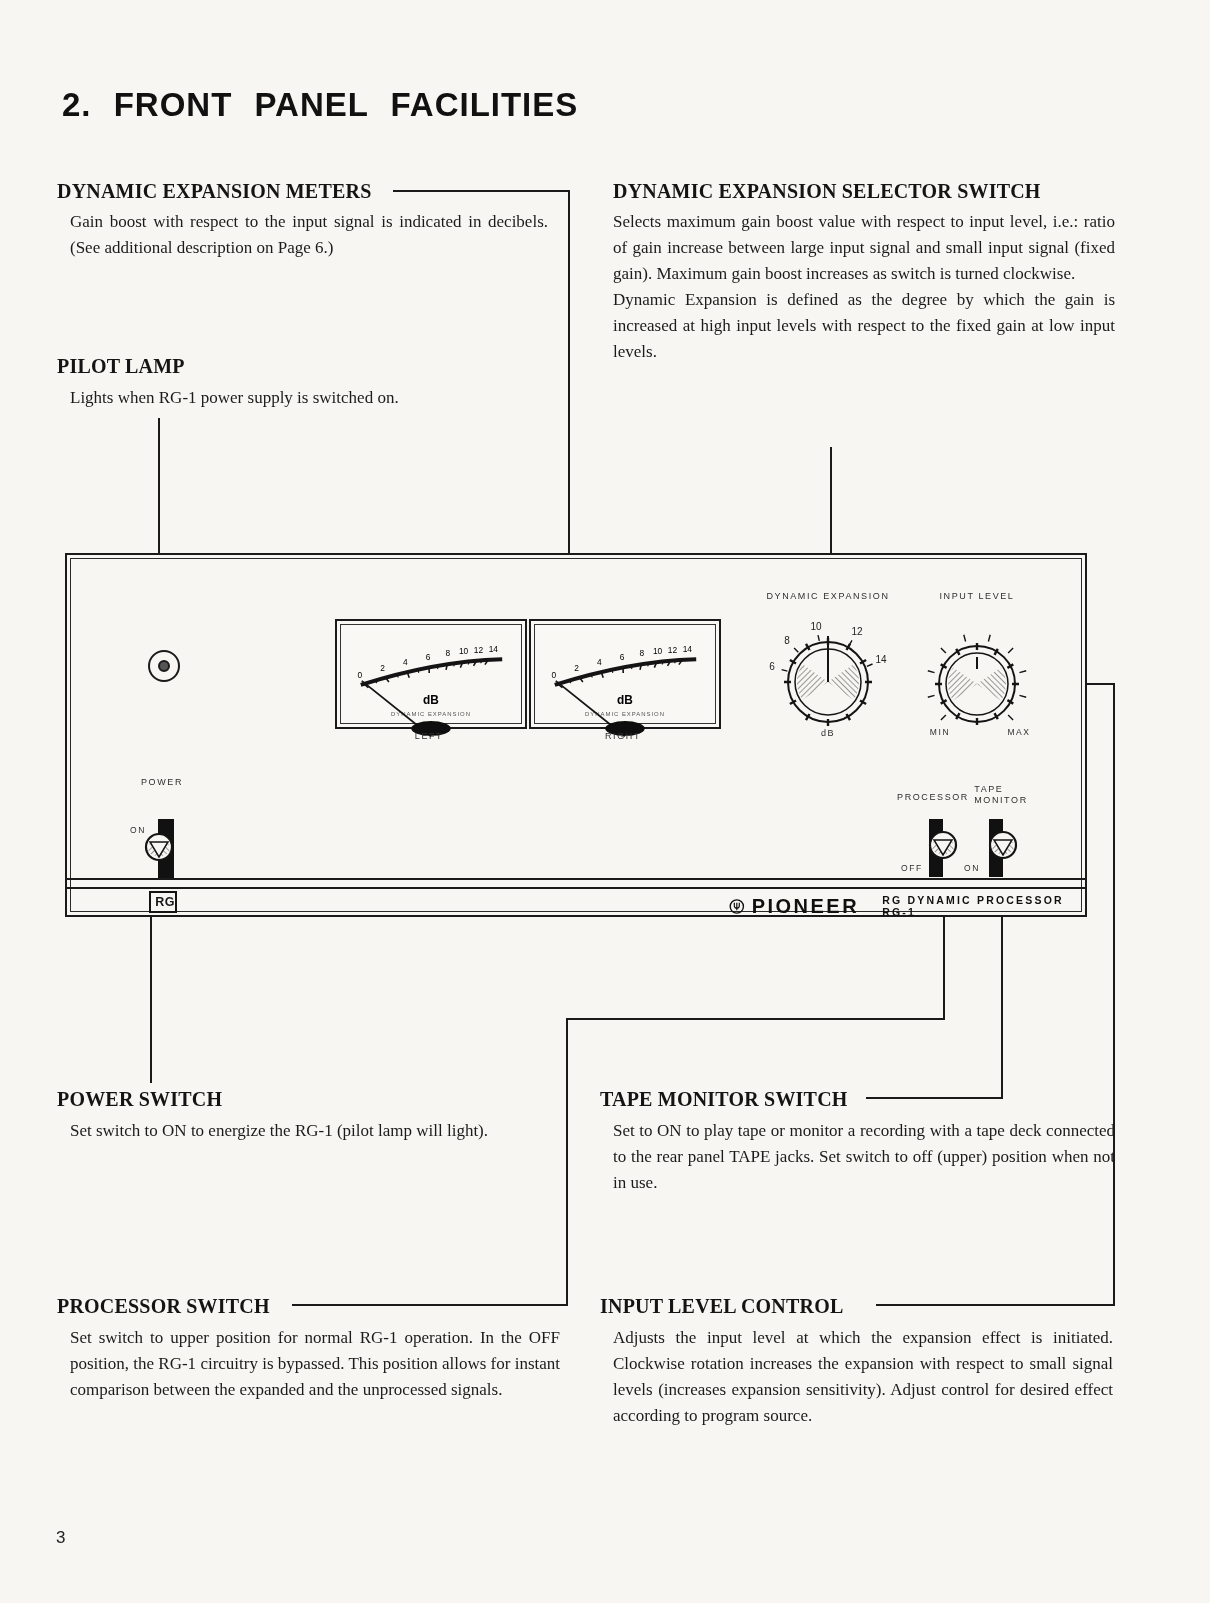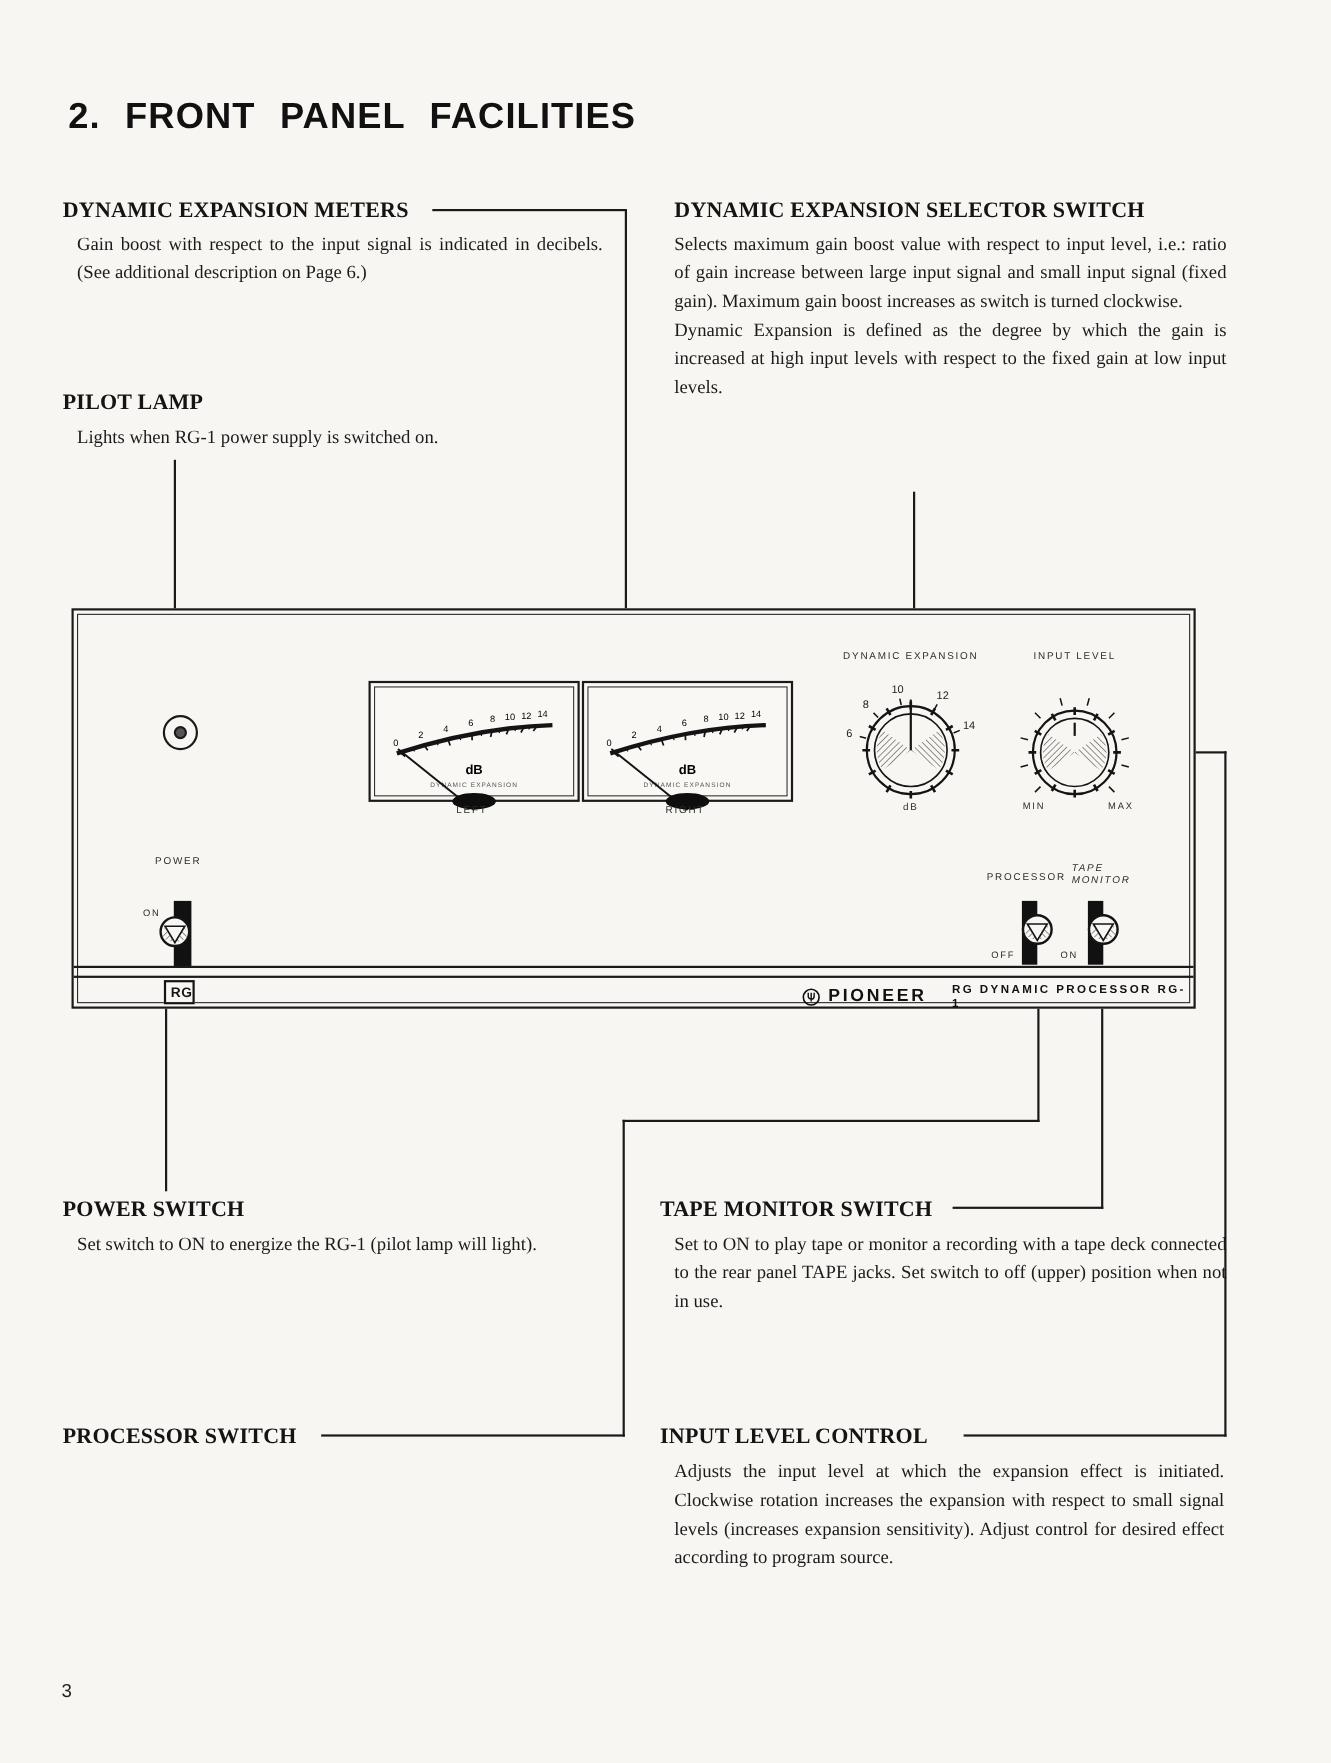--- a/index.html
+++ b/index.html
@@ -27,21 +27,21 @@
   .plabel.sm{font-size:8.5px;}
 
   .meter{position:absolute;width:188px;height:106px;border:2.5px solid #1a1a1a;background:#f9f8f5;}
   .meter-face{position:absolute;left:3px;top:3px;right:3px;bottom:3px;border:1px solid #333;}
 
   .lamp-outer{position:absolute;width:28px;height:28px;border:2px solid #1a1a1a;border-radius:50%;}
   .lamp-inner{position:absolute;left:8px;top:8px;width:8px;height:8px;border:2px solid #1a1a1a;border-radius:50%;background:#555;}
 
   .badge{position:absolute;border:2px solid #141414;font-family:"Liberation Sans",sans-serif;font-weight:bold;font-size:12.5px;width:24px;height:18px;text-align:right;line-height:18px;letter-spacing:0.5px;background:#f7f6f2;}
   .brand{position:absolute;display:flex;align-items:center;gap:7px;font-family:"Liberation Sans",sans-serif;}
-  .brand .pioneer{font-weight:800;font-size:16px;letter-spacing:2.5px;color:#101010;}
+  .brand .pioneer{font-weight:800;font-size:20px;letter-spacing:2.5px;color:#101010;}
   .brand .model{font-weight:bold;font-size:10.5px;letter-spacing:2.2px;margin-left:16px;color:#101010;}
 
   .slot{position:absolute;background:#111;}
   .knobnum{font-family:"Liberation Sans",sans-serif;font-size:10px;fill:#222;}
   svg text{font-family:"Liberation Sans",sans-serif;}
 </style>
 </head>
 <body>
 
 <div id="page">
@@ -60,20 +60,21 @@
   <div class="abs sec-head" style="left:57px;top:355px;">PILOT LAMP</div>
   <div class="abs sec-body" style="left:70px;top:385px;width:470px;text-align:left;">Lights when RG-1 power supply is switched on.</div>
 
   <div class="abs sec-head" style="left:57px;top:1088px;">POWER SWITCH</div>
   <div class="abs sec-body" style="left:70px;top:1118px;width:480px;">Set switch to ON to energize the RG-1 (pilot lamp will light).</div>
 
   <div class="abs sec-head" style="left:600px;top:1088px;">TAPE MONITOR SWITCH</div>
   <div class="abs sec-body" style="left:613px;top:1118px;width:502px;">Set to ON to play tape or monitor a recording with a tape deck connected to the rear panel TAPE jacks. Set switch to off (upper) position when not in use.</div>
 
   <div class="abs sec-head" style="left:57px;top:1295px;">PROCESSOR SWITCH</div>
+  <div class="abs sec-body" style="left:70px;top:1325px;width:490px;">Set switch to upper position for normal RG-1 operation. In the OFF position, the RG-1 circuitry is bypassed. This position allows for instant comparison between the expanded and the unprocessed signals.</div>
 
   <div class="abs sec-head" style="left:600px;top:1295px;">INPUT LEVEL CONTROL</div>
   <div class="abs sec-body" style="left:613px;top:1325px;width:500px;">Adjusts the input level at which the expansion effect is initiated. Clockwise rotation increases the expansion with respect to small signal levels (increases expansion sensitivity). Adjust control for desired effect according to program source.</div>
 
   <div class="abs page-num" style="left:56px;top:1528px;">3</div>
 
   <div class="ln h" style="left:393px;top:190px;width:177px;"></div>
   <div class="ln v" style="left:568px;top:190px;height:411px;"></div>
   <div class="ln h" style="left:420px;top:599px;width:202px;"></div>
   <div class="ln v" style="left:420px;top:599px;height:20px;"></div>
@@ -201,21 +202,21 @@
     <div class="plabel" style="left:866px;top:237px;">PROCESSOR</div>
     <div class="slot" style="left:862px;top:264px;width:14px;height:58px;"></div>
     <svg class="abs" style="left:861px;top:275px;" width="30" height="30" viewBox="0 0 30 30">
       <circle cx="15" cy="15" r="13" fill="#f7f6f2" stroke="#141414" stroke-width="2.2"></circle>
       <path d="M6,10 L24,10 L15,25 Z" fill="none" stroke="#141414" stroke-width="1.5"></path>
       <path d="M6,10 L15,25 L4,21 Z" fill="url(#hatchL)"></path>
       <path d="M24,10 L15,25 L26,21 Z" fill="url(#hatchR)"></path>
     </svg>
     <div class="plabel sm" style="left:845px;top:308px;">OFF</div>
 
-    <div class="plabel" style="left:934px;top:229px;line-height:11px;font-style:italic;">
+    <div class="plabel" style="left:934px;top:229px;line-height:11px;">
       <div>TAPE</div>
       <div>MONITOR</div>
     </div>
     <div class="slot" style="left:922px;top:264px;width:14px;height:58px;"></div>
     <svg class="abs" style="left:921px;top:275px;" width="30" height="30" viewBox="0 0 30 30">
       <circle cx="15" cy="15" r="13" fill="#f7f6f2" stroke="#141414" stroke-width="2.2"></circle>
       <path d="M6,10 L24,10 L15,25 Z" fill="none" stroke="#141414" stroke-width="1.5"></path>
       <path d="M6,10 L15,25 L4,21 Z" fill="url(#hatchL)"></path>
       <path d="M24,10 L15,25 L26,21 Z" fill="url(#hatchR)"></path>
     </svg>

